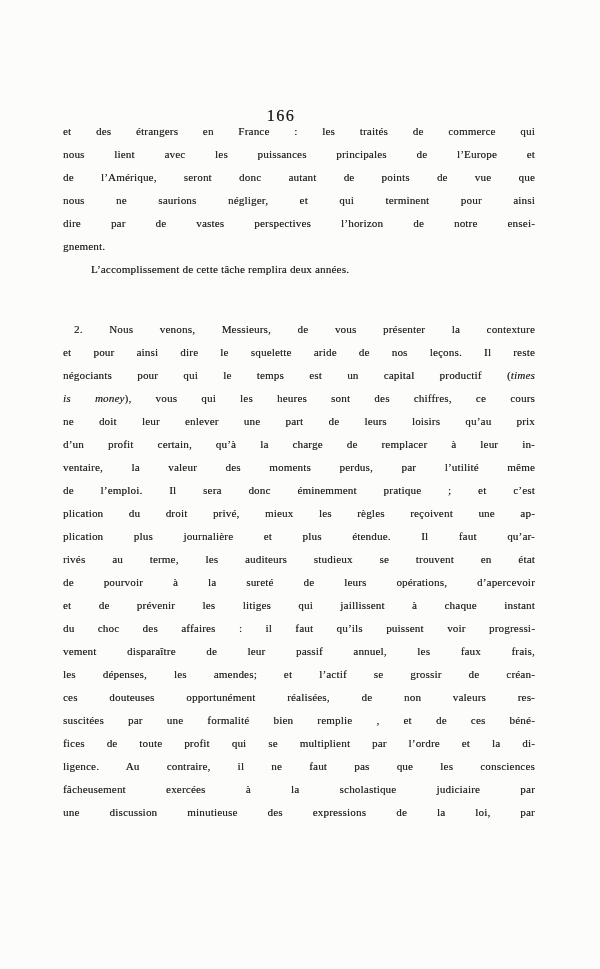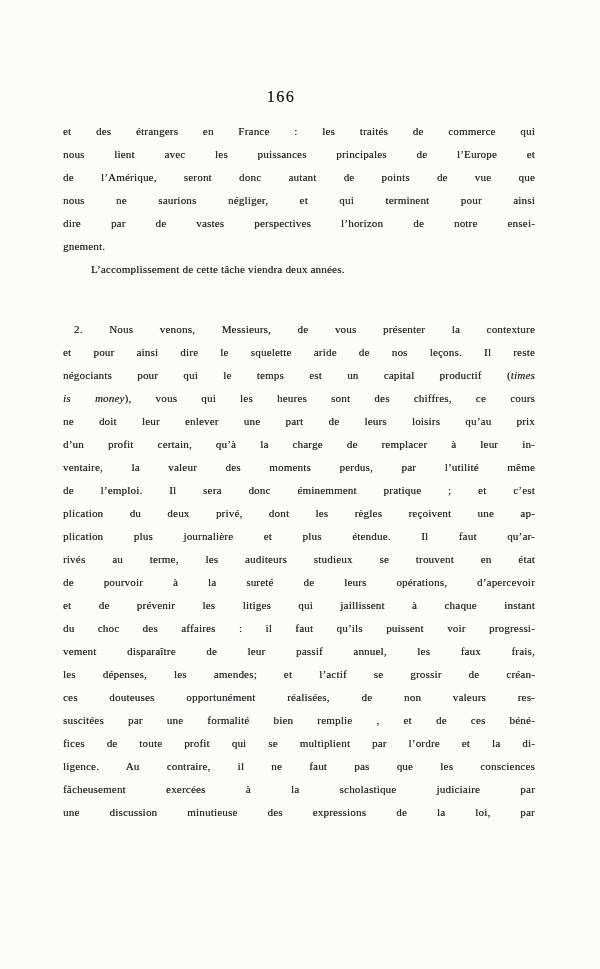--- a/index.html
+++ b/index.html
@@ -15,21 +15,21 @@
   .page {
     position: relative;
     width: 600px;
     height: 969px;
     background: #fcfcfa;
     color: #1e1c1a;
     font-family: "Liberation Serif", "DejaVu Serif", serif;
   }
   .folio {
     position: absolute;
-    top: 88px;
+    top: 107px;
     left: 0;
     width: 562px;
     text-align: center;
     font-size: 16px;
     letter-spacing: 1.5px;
     text-shadow: 0.3px 0 0 rgba(30,28,26,0.7);
   }
   .textblock {
     position: absolute;
     top: 120px;
@@ -61,30 +61,30 @@
 
 <div class="page">
   <div class="folio">166</div>
   <div class="textblock" id="text-block">
       <div class="line j"><span>et des étrangers en France : les traités de commerce qui</span></div>
       <div class="line j"><span>nous lient avec les puissances principales de l’Europe et</span></div>
       <div class="line j"><span>de l’Amérique, seront donc autant de points de vue que</span></div>
       <div class="line j"><span>nous ne saurions négliger, et qui terminent pour ainsi</span></div>
       <div class="line j"><span>dire par de vastes perspectives l’horizon de notre ensei-</span></div>
       <div class="line nj"><span>gnement.</span></div>
-      <div class="line nj" style="text-indent: 28px;"><span>L’accomplissement de cette tâche viendra deux années.</span></div>
+      <div class="line nj" style="text-indent: 28px;"><span>L’accomplissement de cette tâche remplira deux années.</span></div>
       <div class="line j" style="text-indent: 11px; margin-top: 37px;"><span>2. Nous venons, Messieurs, de vous présenter la contexture</span></div>
       <div class="line j"><span>et pour ainsi dire le squelette aride de nos leçons. Il reste</span></div>
       <div class="line j"><span>négociants pour qui le temps est un capital productif (</span><span class="it">times</span></div>
       <div class="line j"><span class="it">is money</span><span>), vous qui les heures sont des chiffres, ce cours</span></div>
       <div class="line j"><span>ne doit leur enlever une part de leurs loisirs qu’au prix</span></div>
       <div class="line j"><span>d’un profit certain, qu’à la charge de remplacer à leur in-</span></div>
       <div class="line j"><span>ventaire, la valeur des moments perdus, par l’utilité même</span></div>
       <div class="line j"><span>de l’emploi. Il sera donc éminemment pratique ; et c’est</span></div>
-      <div class="line j"><span>plication du deux privé, dont les règles reçoivent une ap-</span></div>
+      <div class="line j"><span>plication du droit privé, mieux les règles reçoivent une ap-</span></div>
       <div class="line j"><span>plication plus journalière et plus étendue. Il faut qu’ar-</span></div>
       <div class="line j"><span>rivés au terme, les auditeurs studieux se trouvent en état</span></div>
       <div class="line j"><span>de pourvoir à la sureté de leurs opérations, d’apercevoir</span></div>
       <div class="line j"><span>et de prévenir les litiges qui jaillissent à chaque instant</span></div>
       <div class="line j"><span>du choc des affaires : il faut qu’ils puissent voir progressi-</span></div>
       <div class="line j"><span>vement disparaître de leur passif annuel, les faux frais,</span></div>
       <div class="line j"><span>les dépenses, les amendes; et l’actif se grossir de créan-</span></div>
       <div class="line j"><span>ces douteuses opportunément réalisées, de non valeurs res-</span></div>
       <div class="line j"><span>suscitées par une formalité bien remplie , et de ces béné-</span></div>
       <div class="line j"><span>fices de toute profit qui se multiplient par l’ordre et la di-</span></div>

